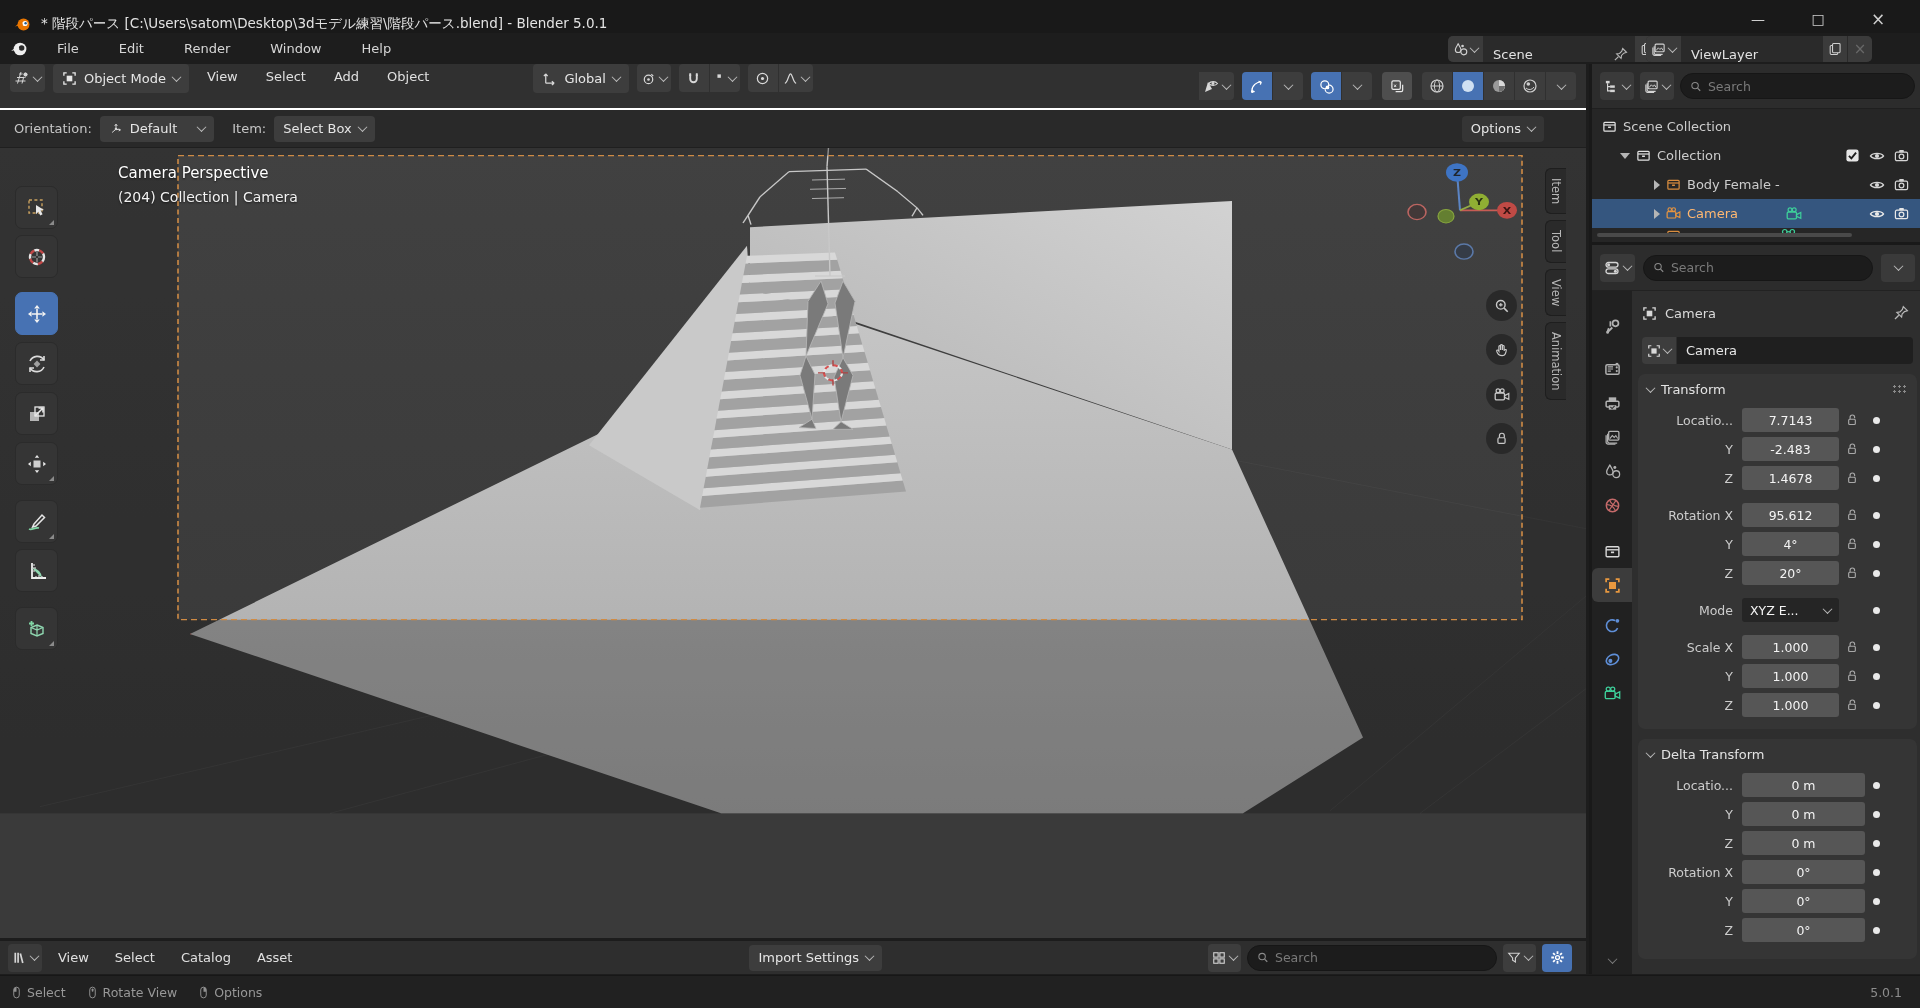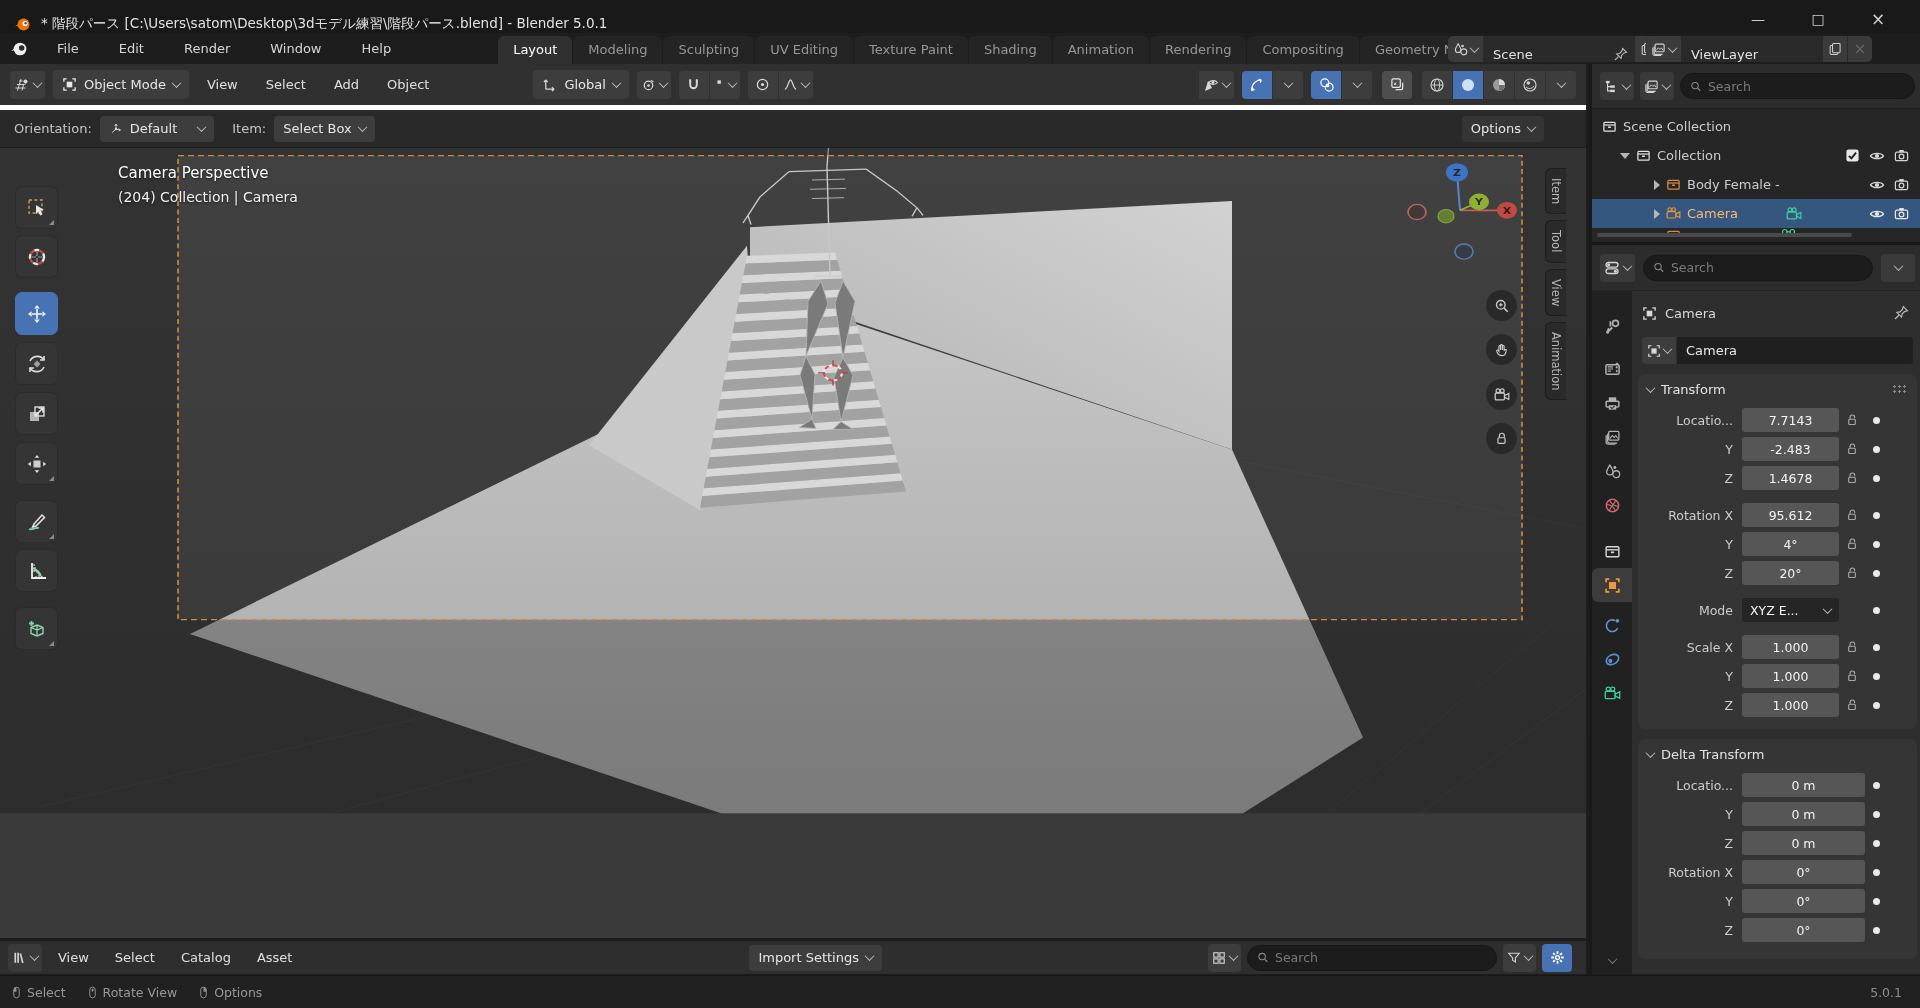--- a/index.html
+++ b/index.html
@@ -23,21 +23,21 @@
 #wstabs{display:flex;align-items:flex-end;height:31px;margin-left:96px;max-width:1030px;overflow:hidden;gap:1px}
 .wstab{padding:6px 15px 7px;background:#242424;color:#979797;border-radius:6px 6px 0 0;white-space:nowrap;font-size:13px}
 .wstab.active{background:#303030;color:#ffffff}
 .idwidget{position:absolute;top:3px;height:26px;display:flex;align-items:flex-end;background:#2a2a2a;border-radius:5px;overflow:hidden}
 .idwidget .icbox{height:26px;background:#3b3b3b;display:flex;align-items:center;padding:0 5px;gap:3px}
 .idwidget .nm{padding:0 10px;color:#e2e2e2}
 .idwidget .mini{width:24px;height:26px;display:flex;align-items:center;justify-content:center;color:#9a9a9a;background:#3b3b3b;margin-left:1px}
 .idwidget .mini.dim{color:#686868}
 
 #viewport{left:0;top:64px;width:1586px;height:874px;background:#3a3a3a}
-#vp-header{left:0;top:0;width:100%;height:46px;background:#303030;display:flex;align-items:center;padding:0 10px;gap:8px;border-bottom:5px solid #ffffff}
+#vp-header{left:0;top:0;width:100%;height:46px;background:#303030;display:flex;padding:0 10px;gap:8px;border-bottom:2px solid #ffffff}
 #vp-tools{left:0;top:46px;width:100%;height:38px;background:#292929;display:flex;align-items:center;padding:0 14px;gap:8px;border-bottom:1px solid #1f1f1f}
 #vp-canvas{left:0;top:84px;width:1586px;height:790px;overflow:hidden}
 .hbtn{height:29px;display:flex;align-items:center;gap:7px;background:#3d3d3d;border-radius:4px;padding:0 9px;color:#e6e6e6}
 .icbtn{height:28px;min-width:30px;display:flex;align-items:center;justify-content:center;background:#3d3d3d;border-radius:4px;gap:4px;padding:0 4px}
 .icbtn.on{background:#4772b3}
 .icbtn.lt{background:#4e4e4e}
 .joined{display:flex;gap:1px}
 .joined .icbtn{border-radius:0}
 .joined .icbtn:first-child{border-radius:4px 0 0 4px}
 .joined .icbtn:last-child{border-radius:0 4px 4px 0}
@@ -194,32 +194,20 @@
       <svg class="ic" width="18" height="18" viewBox="0 0 17 17">
           <circle cx="9.5" cy="8.5" r="6" fill="#eee"></circle>
           <circle cx="11" cy="7.5" r="2.6" fill="#2a2a2a"></circle>
           <path d="M1 10.5L7 6l2 2.5z" fill="#eee"></path>
         </svg>
       <span class="menu-item">File</span>
       <span class="menu-item">Edit</span>
       <span class="menu-item">Render</span>
       <span class="menu-item">Window</span>
       <span class="menu-item">Help</span>
-    </div>
-    <div id="wstabs">
-      <span class="wstab active">Layout</span>
-      <span class="wstab">Modeling</span>
-      <span class="wstab">Sculpting</span>
-      <span class="wstab">UV Editing</span>
-      <span class="wstab">Texture Paint</span>
-      <span class="wstab">Shading</span>
-      <span class="wstab">Animation</span>
-      <span class="wstab">Rendering</span>
-      <span class="wstab">Compositing</span>
-      <span class="wstab">Geometry Nodes</span>
     </div>
     <div class="idwidget" style="left:1448px;width:236px">
       <div class="icbox">
         <svg class="ic" width="15" height="15" viewBox="0 0 16 16" color="#d0d0d0">
             <path d="M5.5 2C7 4.5 8.5 6.5 8.5 8.2A3 3 0 1 1 2.5 8.2C2.5 6.5 4 4.5 5.5 2z" fill="none" stroke="currentColor" stroke-width="1.2"></path>
             <circle cx="11.5" cy="10.5" r="3.2" fill="none" stroke="currentColor" stroke-width="1.2"></circle>
             <circle cx="10.2" cy="4.2" r="1.4" fill="currentColor"></circle>
           </svg>
         <span class="chev"></span>
       </div>

